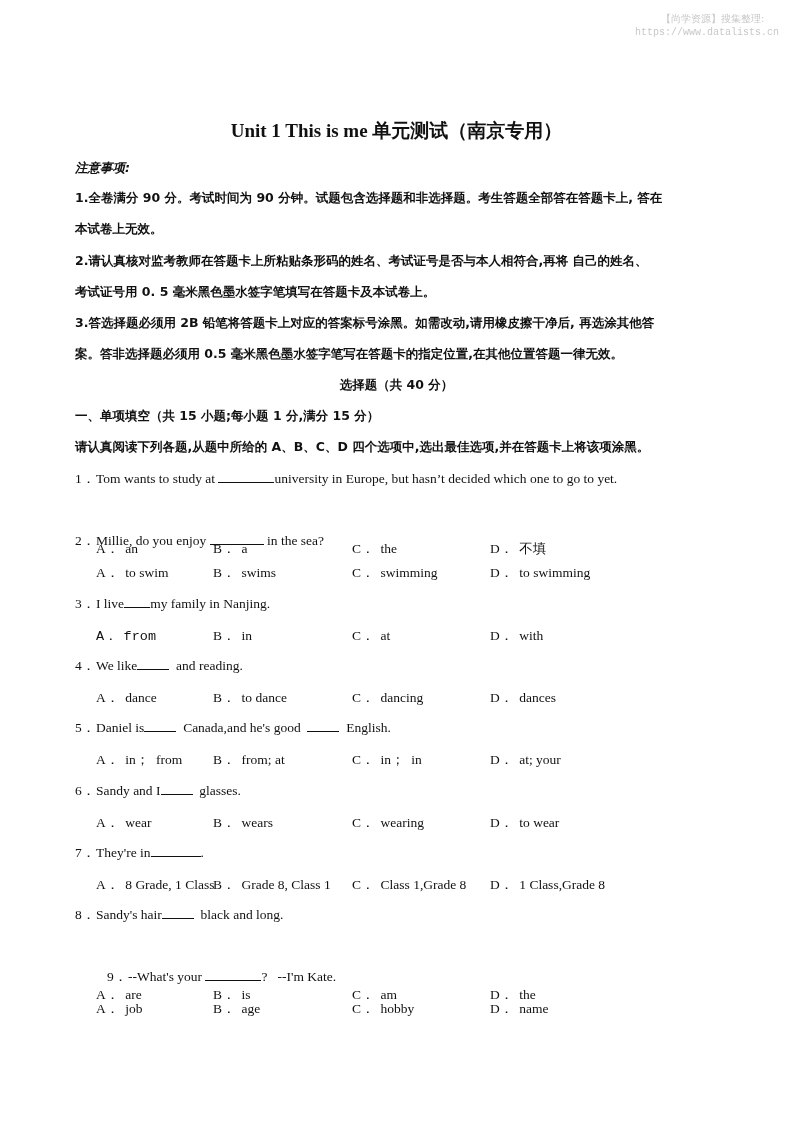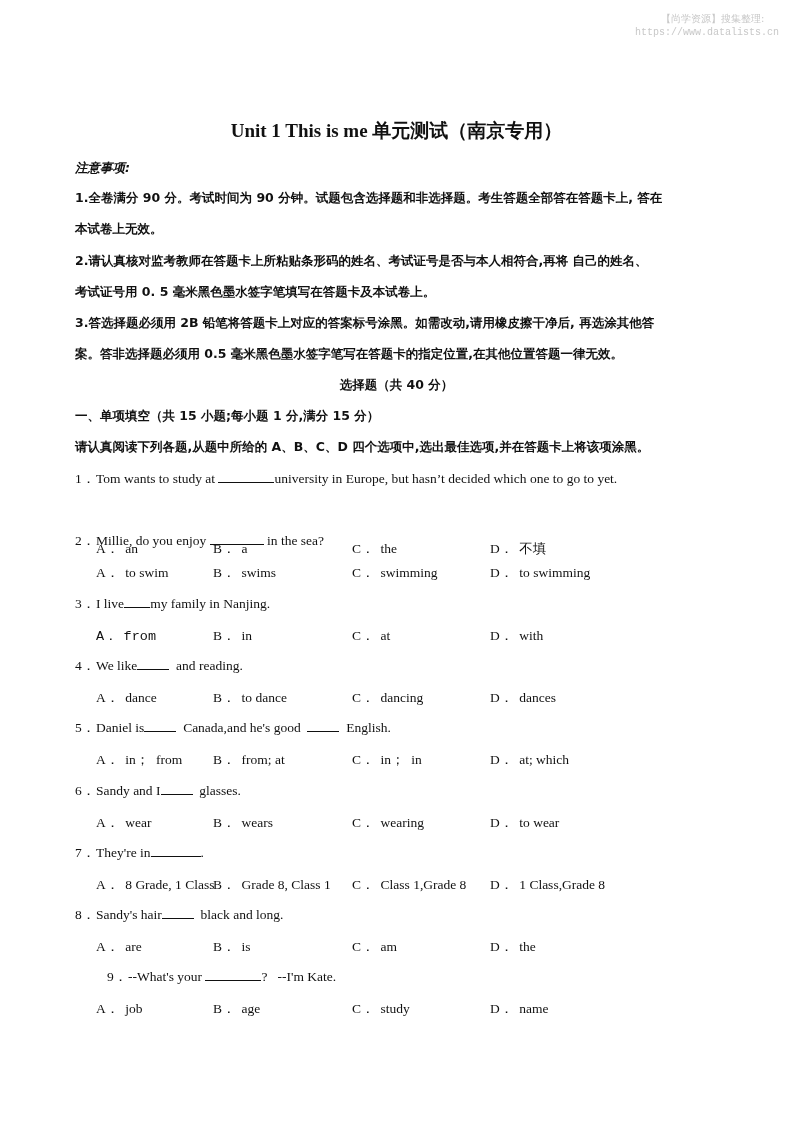--- a/index.html
+++ b/index.html
@@ -68,43 +68,43 @@
       <span class="opt" style="left: 0px;"><span class="lbl">A．</span><span style="white-space:pre">dance</span></span>
       <span class="opt" style="left: 117px;"><span class="lbl">B．</span><span style="white-space:pre">to dance</span></span>
       <span class="opt" style="left: 256px;"><span class="lbl">C．</span><span style="white-space:pre">dancing</span></span>
       <span class="opt" style="left: 394px;"><span class="lbl">D．</span><span style="white-space:pre">dances</span></span>
     </div>
     <div class="q" style="top: 719px;"><span class="num">5．</span><span style="white-space:pre">Daniel is</span><span class="blank" style="width:32px"></span><span style="white-space:pre">  Canada,and he's good  </span><span class="blank" style="width:32px"></span><span style="white-space:pre">  English.</span></div>
     <div class="opts" style="top: 751px;">
       <span class="opt" style="left: 0px;"><span class="lbl">A．</span><span style="white-space:pre">in；  from</span></span>
       <span class="opt" style="left: 117px;"><span class="lbl">B．</span><span style="white-space:pre">from; at</span></span>
       <span class="opt" style="left: 256px;"><span class="lbl">C．</span><span style="white-space:pre">in；  in</span></span>
-      <span class="opt" style="left: 394px;"><span class="lbl">D．</span><span style="white-space:pre">at; which</span></span>
+      <span class="opt" style="left: 394px;"><span class="lbl">D．</span><span style="white-space:pre">at; your</span></span>
     </div>
     <div class="q" style="top: 782px;"><span class="num">6．</span><span style="white-space:pre">Sandy and I</span><span class="blank" style="width:32px"></span><span style="white-space:pre">  glasses.</span></div>
     <div class="opts" style="top: 814px;">
       <span class="opt" style="left: 0px;"><span class="lbl">A．</span><span style="white-space:pre">wear</span></span>
       <span class="opt" style="left: 117px;"><span class="lbl">B．</span><span style="white-space:pre">wears</span></span>
       <span class="opt" style="left: 256px;"><span class="lbl">C．</span><span style="white-space:pre">wearing</span></span>
       <span class="opt" style="left: 394px;"><span class="lbl">D．</span><span style="white-space:pre">to wear</span></span>
     </div>
     <div class="q" style="top: 844px;"><span class="num">7．</span><span style="white-space:pre">They're in</span><span class="blank" style="width:50px"></span><span style="white-space:pre">.</span></div>
     <div class="opts" style="top: 876px;">
       <span class="opt" style="left: 0px;"><span class="lbl">A．</span><span style="white-space:pre">8 Grade, 1 Class</span></span>
       <span class="opt" style="left: 117px;"><span class="lbl">B．</span><span style="white-space:pre">Grade 8, Class 1</span></span>
       <span class="opt" style="left: 256px;"><span class="lbl">C．</span><span style="white-space:pre">Class 1,Grade 8</span></span>
       <span class="opt" style="left: 394px;"><span class="lbl">D．</span><span style="white-space:pre">1 Class,Grade 8</span></span>
     </div>
     <div class="q" style="top: 906px;"><span class="num">8．</span><span style="white-space:pre">Sandy's hair</span><span class="blank" style="width:32px"></span><span style="white-space:pre">  black and long.</span></div>
-    <div class="opts" style="top: 938px;">
+    <div class="opts" style="top: 986px;">
       <span class="opt" style="left: 0px;"><span class="lbl">A．</span><span style="white-space:pre">are</span></span>
       <span class="opt" style="left: 117px;"><span class="lbl">B．</span><span style="white-space:pre">is</span></span>
       <span class="opt" style="left: 256px;"><span class="lbl">C．</span><span style="white-space:pre">am</span></span>
       <span class="opt" style="left: 394px;"><span class="lbl">D．</span><span style="white-space:pre">the</span></span>
     </div>
     <div class="q" style="top: 968px; margin-left: 32px;"><span class="num">9．</span><span style="white-space:pre">--What's your </span><span class="blank" style="width:56px"></span><span style="white-space:pre">?   --I'm Kate.</span></div>
     <div class="opts" style="top: 1000px;">
       <span class="opt" style="left: 0px;"><span class="lbl">A．</span><span style="white-space:pre">job</span></span>
       <span class="opt" style="left: 117px;"><span class="lbl">B．</span><span style="white-space:pre">age</span></span>
-      <span class="opt" style="left: 256px;"><span class="lbl">C．</span><span style="white-space:pre">study</span></span>
+      <span class="opt" style="left: 256px;"><span class="lbl">C．</span><span style="white-space:pre">hobby</span></span>
       <span class="opt" style="left: 394px;"><span class="lbl">D．</span><span style="white-space:pre">name</span></span>
     </div>
   </div>
 
 </body></html>

